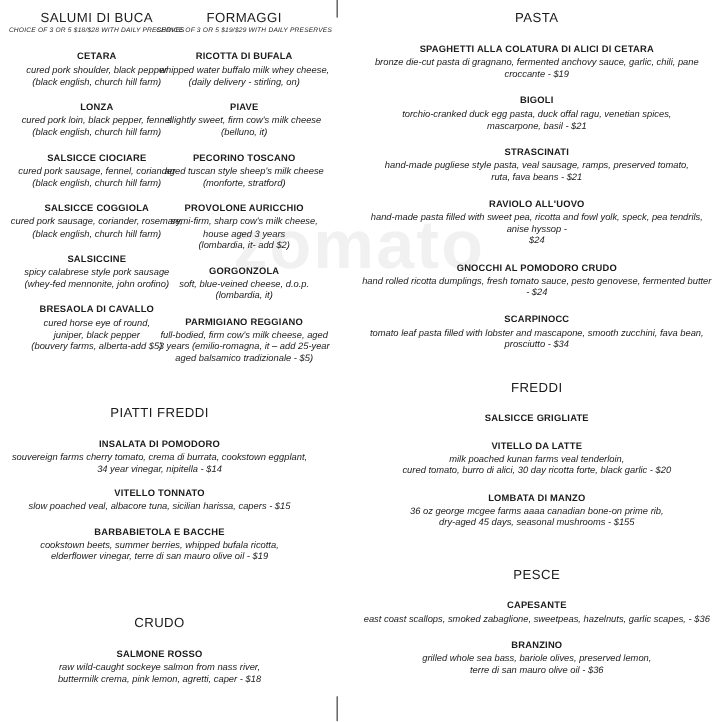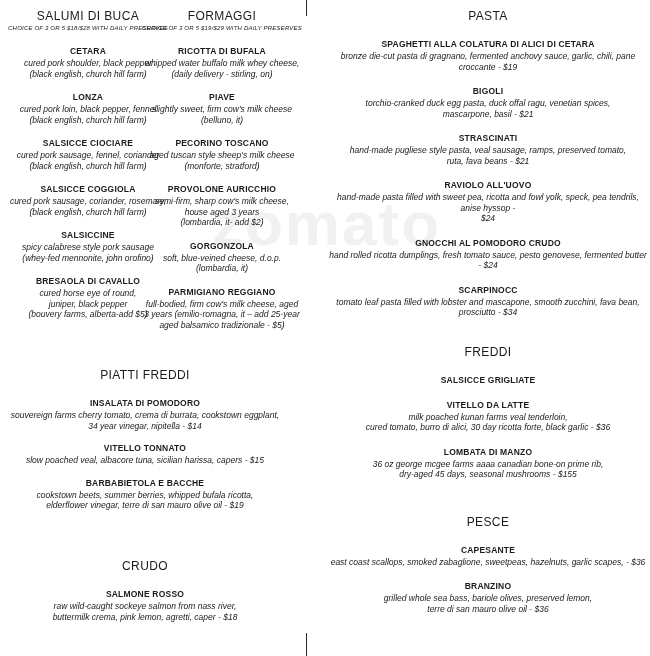--- a/index.html
+++ b/index.html
@@ -224,21 +224,21 @@
 
     <div class="right-section right-gap-carne">
       <div class="section-title">FREDDI</div>
       <div class="items-tight">
         <div class="item">
           <div class="item-name">SALSICCE GRIGLIATE</div>
         </div>
         <div class="item">
           <div class="item-name">VITELLO DA LATTE</div>
           <div class="item-desc">milk poached kunan farms veal tenderloin,
-cured tomato, burro di alici, 30 day ricotta forte, black garlic - $36</div>
+cured tomato, burro di alici, 30 day ricotta forte, black garlic - $20</div>
         </div>
         <div class="item">
           <div class="item-name">LOMBATA DI MANZO</div>
           <div class="item-desc">36 oz george mcgee farms aaaa canadian bone-on prime rib,
 dry-aged 45 days, seasonal mushrooms - $155</div>
         </div>
       </div>
     </div>
 
     <div class="right-section right-gap-pesce">

